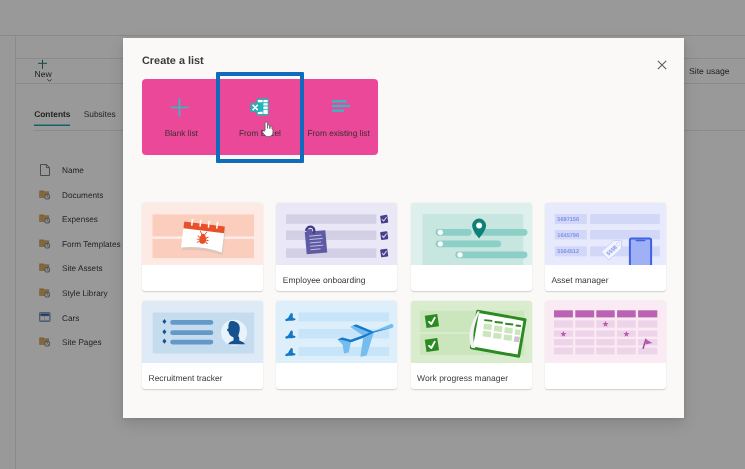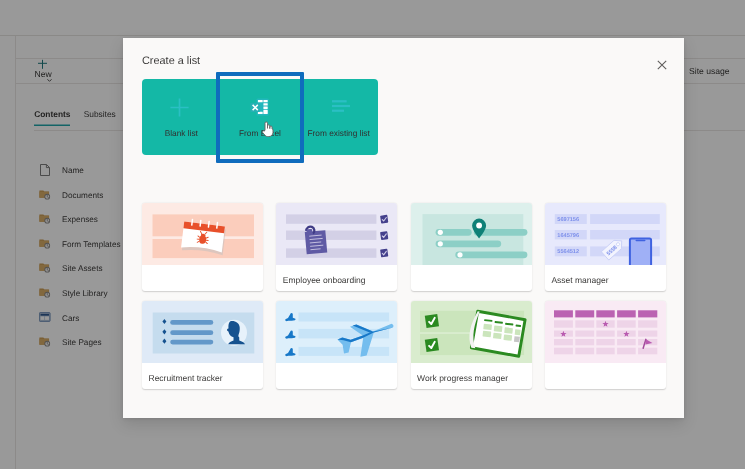--- a/index.html
+++ b/index.html
@@ -28,28 +28,28 @@
   .tab.active{font-weight:bold;box-shadow:inset 0 -1.6px 0 0 #21a7ab;}
   .tabline{position:absolute;left:34px;top:130px;width:711px;height:1px;background:#e9e7e5;}
   .files{position:absolute;left:38px;top:158.3px;width:260px;}
   .file-row{display:flex;align-items:center;height:24.6px;font-size:8.2px;color:#3b3a39;}
   .file-row .ic{width:11.5px;margin-right:11.5px;margin-left:1px;display:flex;align-items:center;justify-content:center;position:relative;top:-1px;}
   .ov{position:absolute;left:0;top:0;width:745px;height:469px;background:rgba(0,0,0,0.4);}
 
   
   .dlg{position:absolute;left:123px;top:38px;width:561px;height:380px;background:#faf9f8;
        box-shadow:0 6.4px 14.4px rgba(0,0,0,.13),0 1.2px 3.6px rgba(0,0,0,.11);}
-  .dlg-title{position:absolute;left:142px;top:54px;font-size:10.9px;font-weight:normal;
+  .dlg-title{position:absolute;left:142px;top:54px;font-size:10.9px;font-weight:bold;
              color:#3b3a39;line-height:14px;}
   .dlg-close{position:absolute;left:653px;top:56px;width:18px;height:18px;
              display:flex;align-items:center;justify-content:center;cursor:pointer;}
 
   
   .top-cards{position:absolute;left:142px;top:79px;width:236px;height:76px;display:flex;}
-  .tc{width:78.67px;height:76px;background:#14b8a6;display:flex;flex-direction:column;
+  .tc{width:78.67px;height:76px;background:#ec4899;display:flex;flex-direction:column;
       align-items:center;position:relative;cursor:pointer;}
   .top-cards .tc:first-child{border-top-left-radius:4px;border-bottom-left-radius:4px;}
   .top-cards .tc:last-child{border-top-right-radius:4px;border-bottom-right-radius:4px;}
   .tc-ic{position:absolute;left:0;top:0;width:100%;height:56px;display:flex;align-items:center;justify-content:center;}
   .tc-lbl{position:absolute;left:0;top:48px;width:100%;text-align:center;
           font-size:8.3px;color:#323130;white-space:nowrap;line-height:12px;}
   .focus-ring{position:absolute;left:216px;top:71.5px;width:88px;height:91px;
               border:4px solid #0f6cbd;border-radius:1px;box-sizing:border-box;pointer-events:none;}
 
   .cursor{position:absolute;left:261.5px;top:120.5px;}

